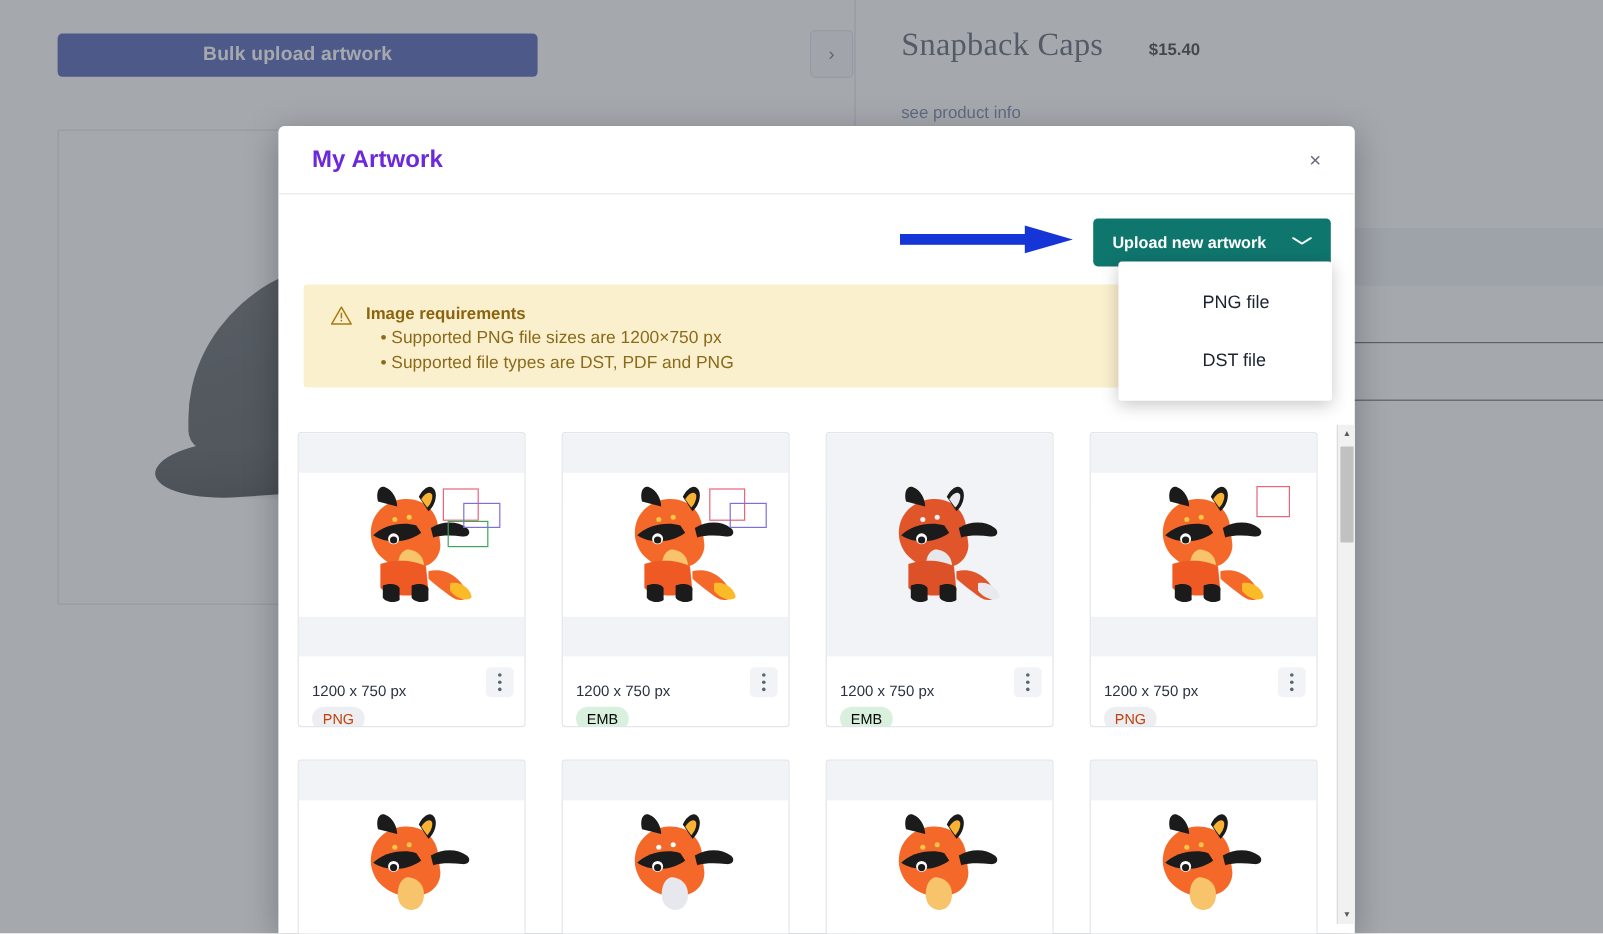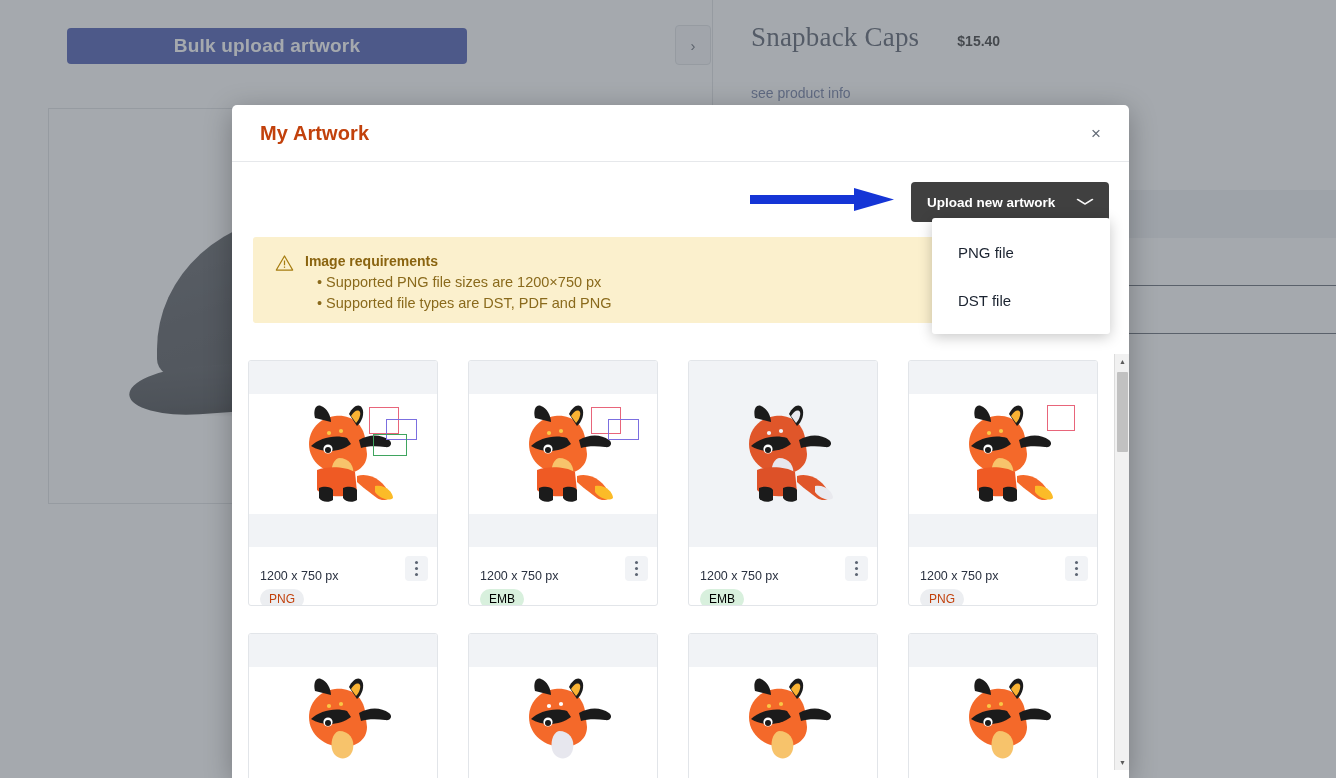--- a/index.html
+++ b/index.html
@@ -17,23 +17,23 @@
     position: absolute; inset: 0;
     background: rgba(110,116,124,0.62);
     z-index: 5;
   }
 
   .bulk-upload-btn {
     position: absolute; left: 48px; top: 28px;
     width: 400px; height: 36px;
     background: #1a2f9d; color: #ffffff;
     border: none; border-radius: 4px;
-    font-size: 19px; font-weight: bold;
+    font-size: 16px; font-weight: bold;
     letter-spacing: .2px;
-    display: flex; align-items: center; justify-content: center; margin-left: 19px;
+    display: flex; align-items: center; justify-content: center;
   }
 
   .preview-box {
     position: absolute; left: 48px; top: 108px;
     width: 625px; height: 396px;
     border: 1px solid #d7dade;
     background: #ffffff;
     overflow: hidden;
   }
   .cap-wrap { position: absolute; left: 70px; top: 95px; width: 430px; height: 250px; }
@@ -107,36 +107,36 @@
     z-index: 20;
     overflow: hidden;
   }
   .modal-header {
     position: relative; height: 57px;
     border-bottom: 1px solid #e6e8eb;
     display: flex; align-items: center;
   }
   .modal-title {
     margin-left: 28px; font-size: 20px; font-weight: bold;
-    color: #c2410c; letter-spacing: .1px;
+    color: #6d28d9; letter-spacing: .1px;
   }
   .modal-close {
     position: absolute; right: 20px; top: 16px;
     width: 26px; height: 26px;
     display: flex; align-items: center; justify-content: center;
     color: #636b77; background: none; border: none; font-size: 17px;
   }
 
   .modal-toolbar {
     position: relative; height: 84px;
   }
   .upload-btn {
     position: absolute; right: 20px; top: 20px;
     height: 40px; width: 198px;
-    background: #404040; color: #fff;
+    background: #0f766e; color: #fff;
     border: none; border-radius: 4px;
     font-size: 13.5px; font-weight: bold;
     display: flex; align-items: center; padding: 0 14px 0 16px;
     justify-content: space-between;
   }
   .upload-btn .chev {
     font-size: 11px; font-weight: normal; opacity: .95;
     transform: scaleX(1.45); margin-right: 4px;
   }
   .anno-arrow { position: absolute; right: 218px; top: 180px; z-index: 40; }
@@ -312,21 +312,21 @@
         <rect x="9.35" y="12.7" width="1.3" height="1.4" fill="#a67c10"></rect>
       </svg>
     </div>
     <div class="notice-body">
       <div class="notice-title">Image requirements</div>
       <div class="notice-li">• Supported PNG file sizes are 1200×750 px</div>
       <div class="notice-li">• Supported file types are DST, PDF and PNG</div>
     </div>
   </div>
 
-  <div class="dropdown" style="position:absolute;left:932px;top:218px;">
+  <div class="dropdown" style="position:absolute;left:932px;top:218px;padding-left:44px;">
     <div class="dropdown-item">
       <span>PNG file</span>
     </div>
     <div class="dropdown-item">
       <span>DST file</span>
     </div>
   </div>
 
   <div class="grid-clip">
     <div class="grid">

